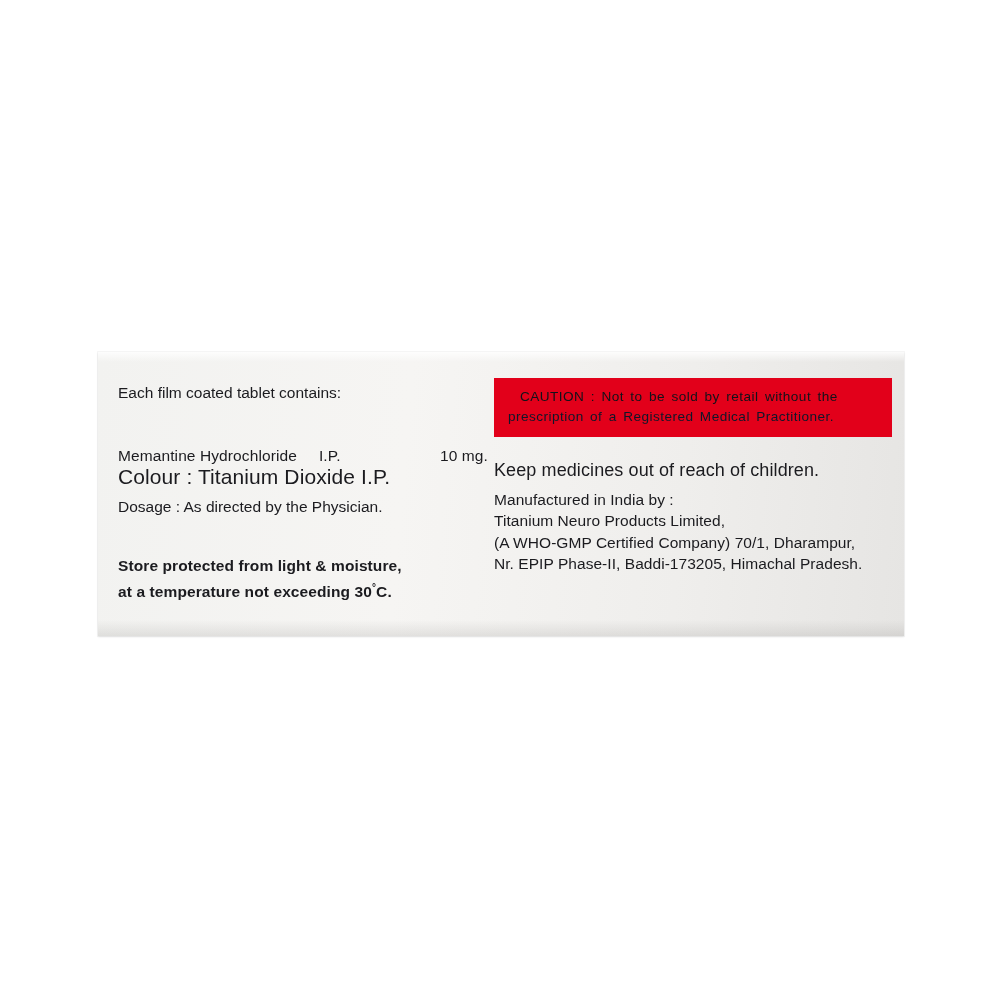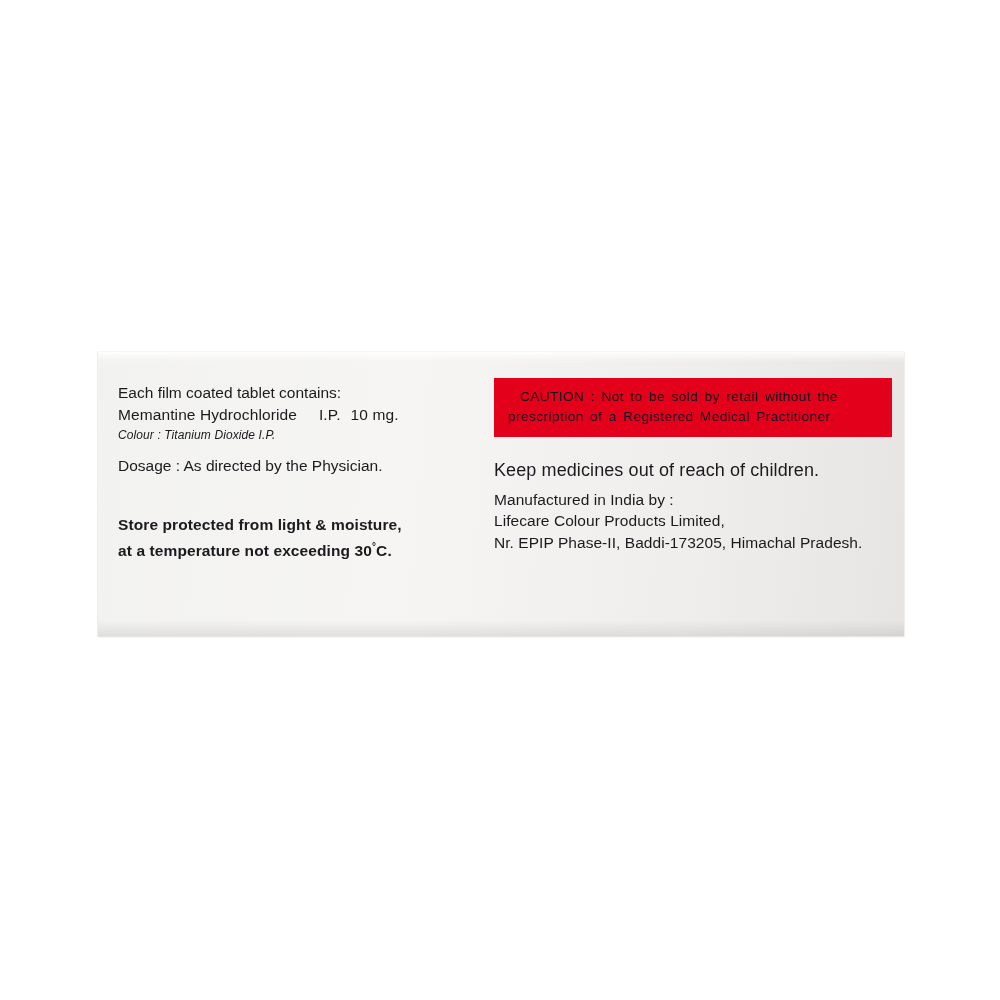--- a/index.html
+++ b/index.html
@@ -53,33 +53,34 @@
 
   
   #left-col {
     left: 20px;
     top: 30px;
     width: 370px;
   }
 
   .comp-line {
     display: flex;
+    justify-content: space-between;
     font-size: 15.5px;
     line-height: 21.5px;
     letter-spacing: 0.1px;
     white-space: pre;
+    margin-top: 41px;
   }
   .comp-line .name { }
   .comp-line .val { padding-left: 10px; }
 
   .plain {
-    font-size: 12px;
+    font-size: 21px;
     line-height: 21.5px;
     letter-spacing: 0.1px;
-    font-style: italic;
   }
 
   #composition-heading {
     font-size: 15.5px;
     line-height: 21.5px;
   }
 
   #dosage-line {
     margin-top: 8px;
     font-size: 15.5px;
@@ -165,21 +166,22 @@
 
       <div id="caution-box" style="background: rgb(226, 0, 26);">
         <div class="cl" style="color: rgb(18, 18, 26); margin-left: 12px;">CAUTION : Not to be sold by retail without the</div>
         <div class="cl" style="color: #0f172a;">prescription of a Registered Medical Practitioner.</div>
       </div>
 
       <div id="keep-out">Keep medicines out of reach of children.</div>
 
       <div id="mfg-block">
         <div class="nowrap">Manufactured in India by :</div>
-        <div class="nowrap">Lifecare Colour Products Limited,</div>
+        <div class="nowrap">Titanium Neuro Products Limited,</div>
+        <div class="nowrap">(A WHO-GMP Certified Company) 70/1, Dharampur,</div>
         <div class="nowrap">Nr. EPIP Phase-II, Baddi-173205, Himachal Pradesh.</div>
       </div>
 
     </div>
 
   </div>
 
 </div>
 
 </body></html>

